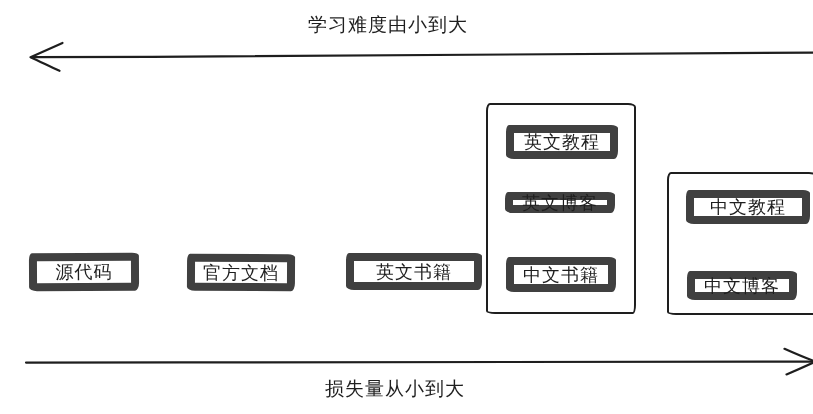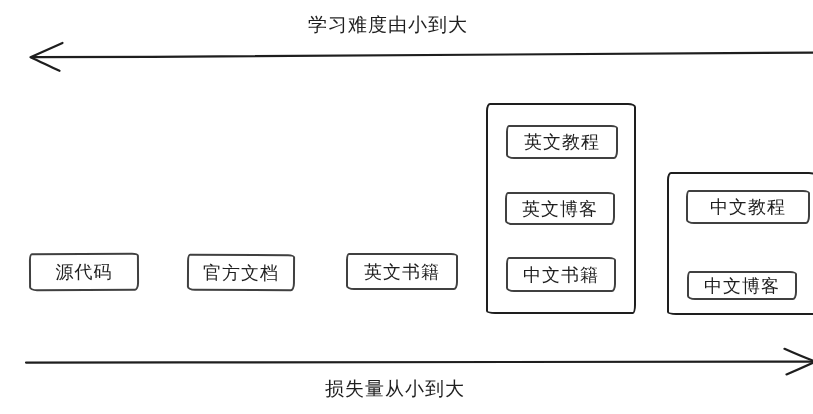--- a/index.html
+++ b/index.html
@@ -30,21 +30,21 @@
     font-size: 19px;
     letter-spacing: 1px;
     white-space: nowrap;
   }
   #title-top { left: 292px; top: 12px; }
   #title-bottom { left: 309px; top: 376px; }
 
   .box {
     position: absolute;
     box-sizing: border-box;
-    border: 2px solid #404040;
+    border: 8px solid #404040;
     background: #ffffff;
     display: flex;
     align-items: center;
     justify-content: center;
     color: #1e1e1e;
     font-size: 18px;
     letter-spacing: 1px;
     white-space: nowrap;
     
     border-radius: 3px 7px 4px 8px / 7px 3px 8px 4px;
@@ -52,28 +52,28 @@
   .group {
     position: absolute;
     box-sizing: border-box;
     border: 2px solid #1e1e1e;
     background: #ffffff;
     border-radius: 4px 8px 3px 9px / 8px 4px 9px 3px;
   }
 
   #box-source-code    { left: 13px;  top: 253px; width: 110px; height: 38px; transform: rotate(-0.3deg); }
   #box-official-docs  { left: 171px; top: 254px; width: 108px; height: 37px; transform: rotate(0.3deg); text-align: center; }
-  #box-english-books  { left: 330px; top: 253px; width: 112px; height: 37px; }
+  #box-english-books  { left: 330px; top: 253px; width: 136px; height: 37px; }
 
   #group-left  { left: 470px; top: 103px; width: 150px; height: 211px; }
   #group-right { left: 651px; top: 172px; width: 150px; height: 143px; }
 
   
   #box-english-tutorials { left: 18px; top: 20px;  width: 112px; height: 34px; }
-  #box-english-blogs     { left: 17px; top: 87px;  width: 110px; height: 33px; }
+  #box-english-blogs     { left: 17px; top: 87px;  width: 110px; height: 21px; }
   #box-chinese-books     { left: 18px; top: 152px; width: 110px; height: 35px; }
   #box-chinese-tutorials { left: 17px; top: 16px;  width: 124px; height: 34px; }
   #box-chinese-blogs     { left: 18px; top: 97px;  width: 110px; height: 29px; }
 </style>
 </head>
 <body>
 
 <div id="canvas">
 
   <svg id="arrows-layer" viewBox="0 0 813 414" xmlns="http://www.w3.org/2000/svg" fill="none" stroke="#1e1e1e" stroke-width="2.2" stroke-linecap="round" stroke-linejoin="round">

